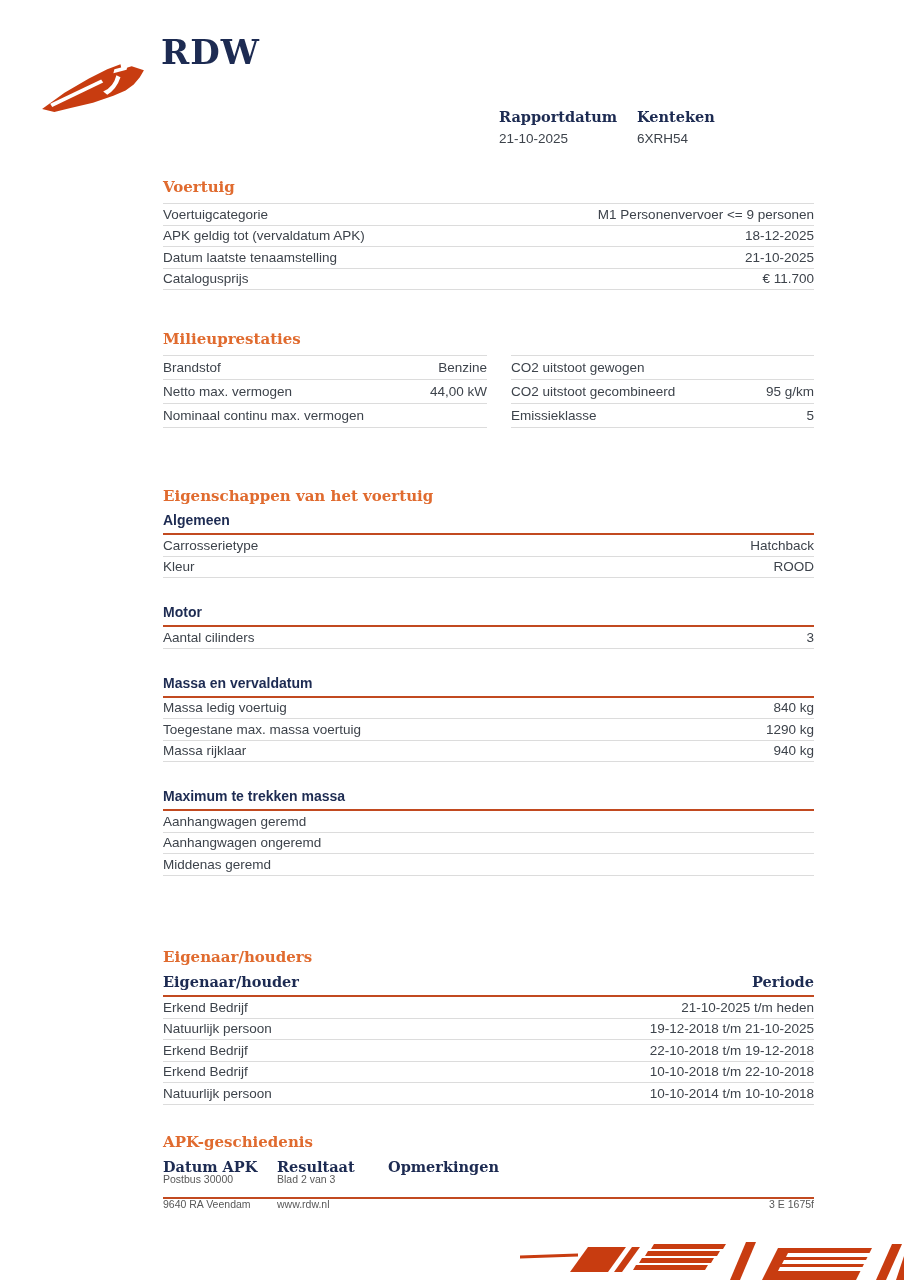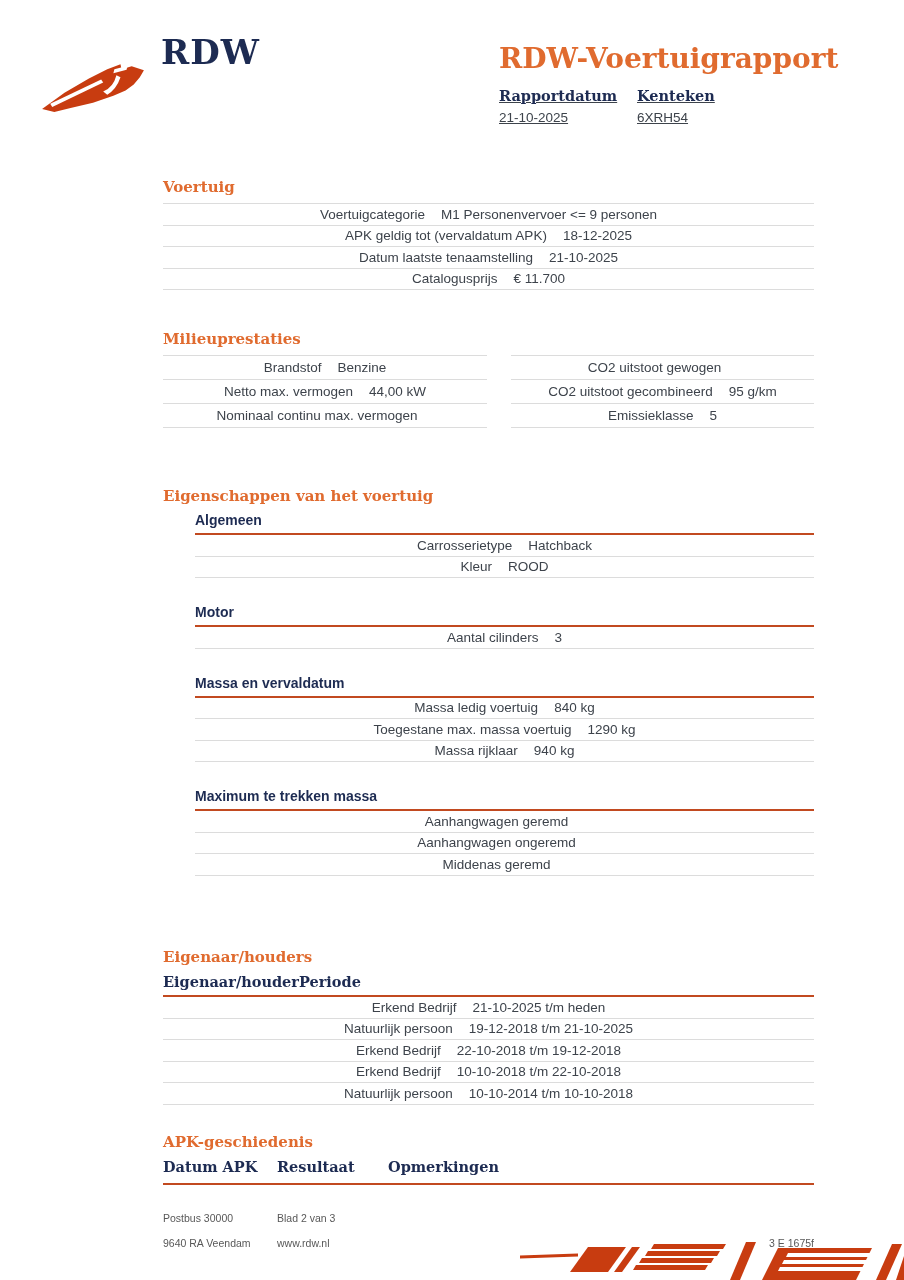--- a/index.html
+++ b/index.html
@@ -27,93 +27,92 @@
     position:absolute;left:161px;top:32px;
     font-family:"DejaVu Serif","Liberation Serif",serif;
     font-weight:bold;font-size:34px;letter-spacing:1px;color:var(--navy);
   }
   .doc-title{
     position:absolute;left:499px;top:42px;
     font-family:"DejaVu Serif","Liberation Serif",serif;
     font-weight:bold;font-size:28px;color:var(--orange);
     white-space:nowrap;
   }
-  .meta{position:absolute;left:499px;top:87px;display:flex;text-decoration:underline;}
+  .meta{position:absolute;left:499px;top:108px;display:flex;}
   .meta-col{width:138px;}
   .meta-label{
     font-family:"DejaVu Serif","Liberation Serif",serif;
     font-weight:bold;font-size:14.5px;color:var(--navy);
   }
   .meta-value{font-size:13.5px;margin-top:6px;color:var(--body-col);}
   
   .section{position:absolute;left:163px;width:651px;}
   .sec-title{
     font-family:"DejaVu Serif","Liberation Serif",serif;
     font-weight:bold;font-size:15px;color:var(--orange);
     margin-bottom:7px;
   }
   .tbl{border-top:1px solid var(--line);}
   .row{
-    display:flex;justify-content:center;align-items:center;
+    display:flex;justify-content:space-between;align-items:center;
     height:21.5px;border-bottom:1px solid var(--line);
     font-size:13.5px;color:var(--body-col);gap:16px;
   }
   .row .lbl{white-space:nowrap;}
   .row .val{white-space:nowrap;text-align:right;}
   
   .milieu-cols{display:flex;justify-content:space-between;}
   .milieu-col-left{width:324px;}
   .milieu-col-right{width:303px;}
   .milieu-cols .row{height:24px;}
   
-  .subsec{margin-top:26px;margin-left:32px;}
+  .subsec{margin-top:26px;}
   .subsec.first{margin-top:0;}
   .sub-title{
     font-weight:bold;font-size:14px;color:var(--navy);
     padding-bottom:5px;border-bottom:2px solid var(--rule-red);
   }
   
   .owner-head{
-    display:flex;justify-content:flex-start;
+    display:flex;justify-content:space-between;
     font-family:"DejaVu Serif","Liberation Serif",serif;
     font-weight:bold;font-size:14.5px;color:var(--navy);
     padding-bottom:5px;border-bottom:2px solid var(--rule-red);
   }
   
   .apk-head{
     display:flex;
     font-family:"DejaVu Serif","Liberation Serif",serif;
     font-weight:bold;font-size:14.5px;color:var(--navy);
-    padding-bottom:8px;border-bottom:2px solid var(--rule-red);
+    padding-bottom:22px;border-bottom:2px solid var(--rule-red);
   }
   .apk-col1{width:114px;}
   .apk-col2{width:111px;}
   
   .footer{position:absolute;left:163px;top:1173px;width:651px;font-size:10.5px;color:var(--footer-gray);}
-  .footer-row{display:flex;align-items:baseline;margin-top:39px;}
+  .footer-row{display:flex;align-items:baseline;}
   .footer-row + .footer-row{margin-top:13px;}
   .f-col1{width:114px;}
   .f-col2{flex:1;}
   .f-right{text-align:right;white-space:nowrap;}
   .footer-graphic{position:absolute;left:520px;top:1238px;width:384px;height:42px;}
 </style>
 </head>
 <body>
 
 <div class="page">
 
   <svg class="logo-swoosh" viewBox="0 0 100 55" xmlns="http://www.w3.org/2000/svg">
     <path fill="#c83c10" d="M0 51 L22 35 L46 21 L64 12 L77 7 L78 12 L88 9 L100 13 L96 20 L90 27 L82 33 L70 38 L50 45 L28 50 L12 54 Z"></path>
     <path fill="#ffffff" d="M8 46 L58 22 L60 25 L10 49 Z"></path>
     <path fill="#ffffff" d="M60 34 Q70 30 73 18 L77 20 Q73 32 64 37 Z"></path>
     <path fill="#ffffff" d="M71 12 L84 8.5 L83 12.5 L70 16 Z"></path>
   </svg>
   <div class="logo-text">RDW</div>
 
-  <div class="doc-title">RDW-Voertuigrapport</div>
 
   <div class="meta">
     <div class="meta-col">
       <div class="meta-label">Rapportdatum</div>
       <div class="meta-value">21-10-2025</div>
     </div>
     <div class="meta-col">
       <div class="meta-label">Kenteken</div>
       <div class="meta-value">6XRH54</div>
     </div>

